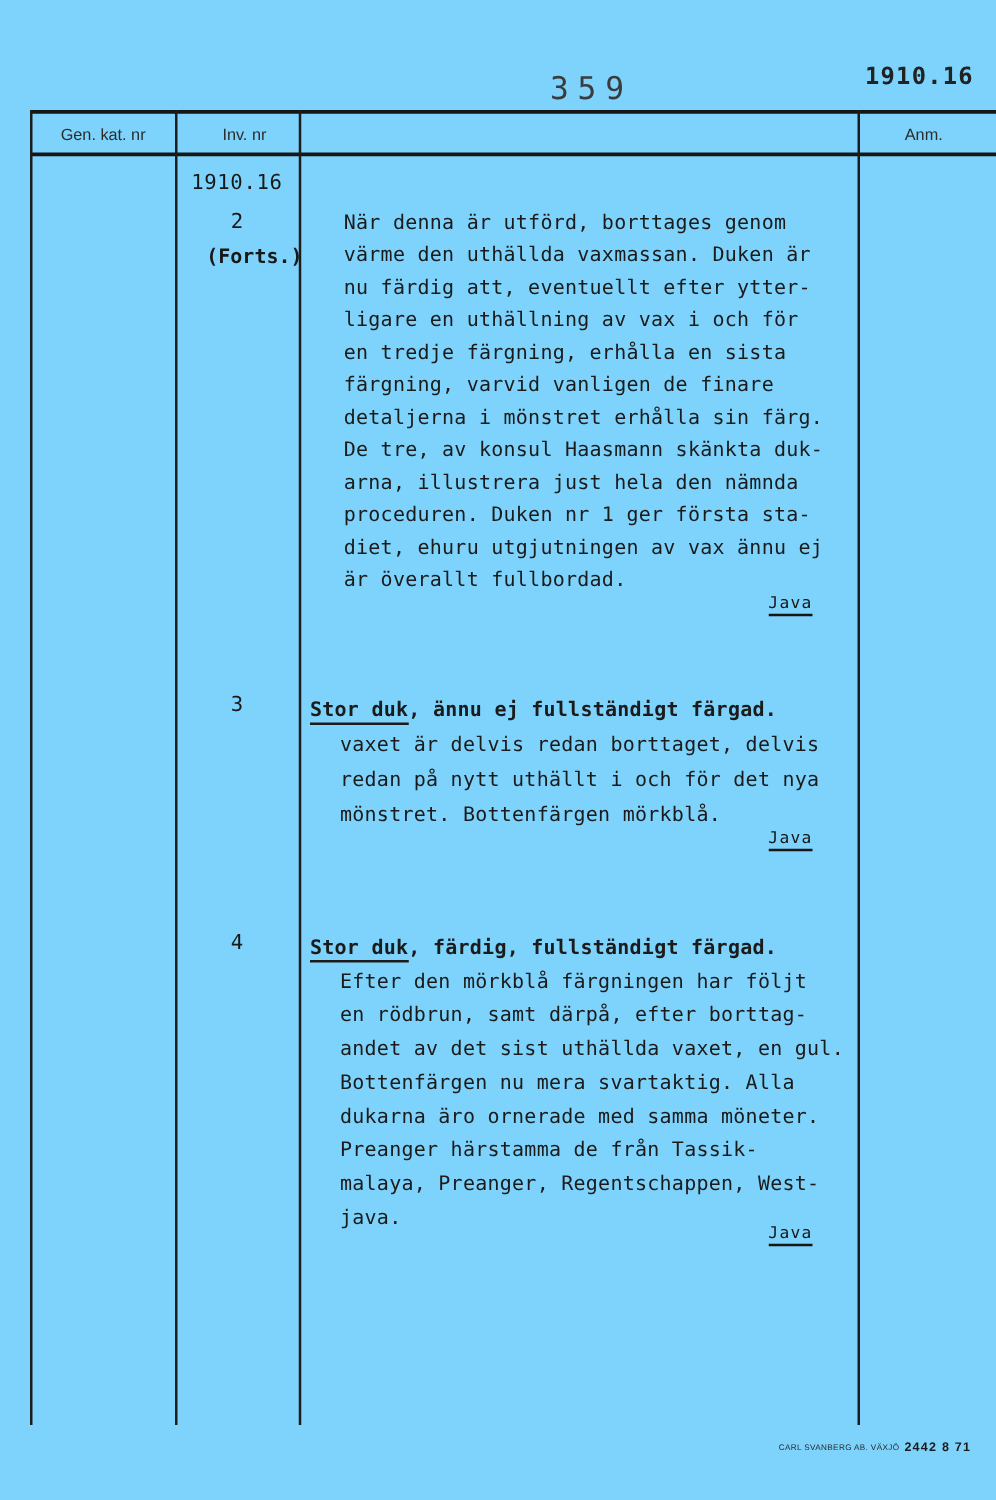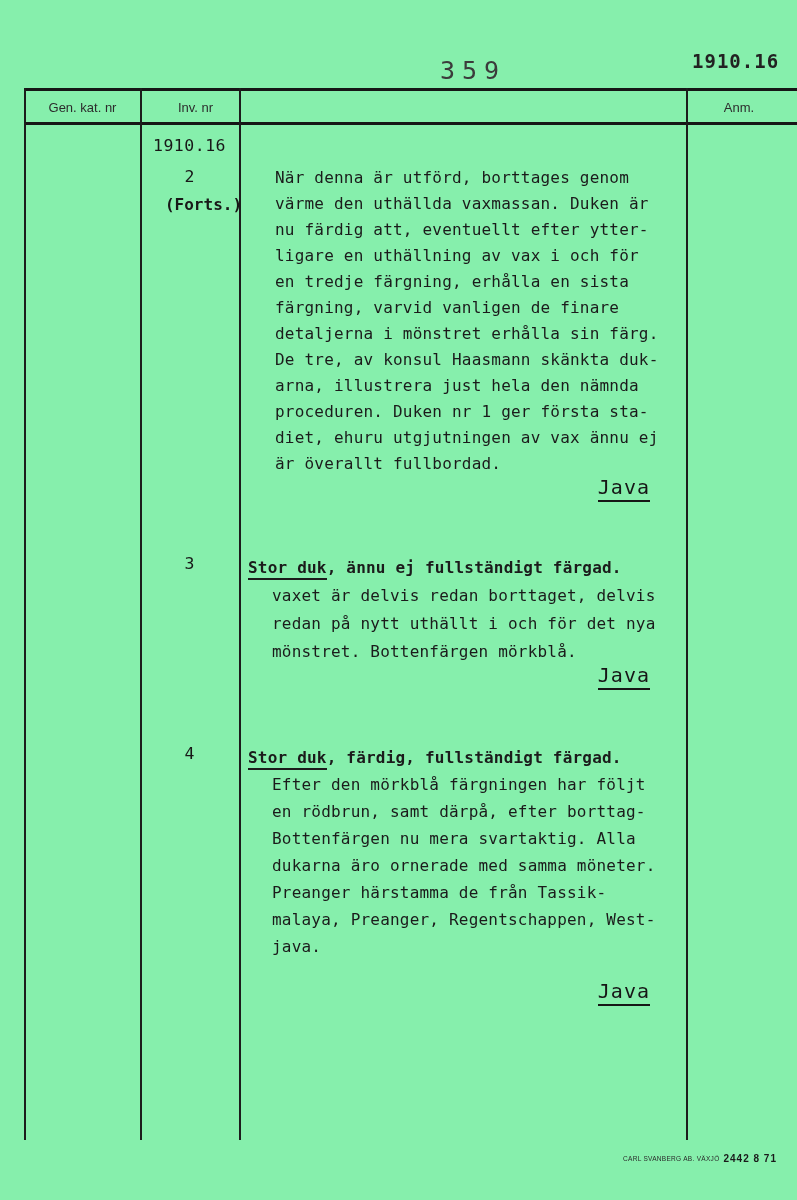--- a/index.html
+++ b/index.html
@@ -1,21 +1,21 @@
 <!DOCTYPE html>
 <html><head>
 <meta charset="utf-8">
 <style>
   * { margin:0; padding:0; box-sizing:border-box; }
   html,body { background:#ffffff; }
   #page {
     position:relative;
     width:797px; height:1200px;
     margin:0 auto;
-    background:#86efac;
+    background:#7dd3fc;
     overflow:hidden;
     font-family:"DejaVu Sans Mono", monospace;
     color:#1e1e1e;
   }
   
   .page-number {
     position:absolute; left:440px; top:56px;
     font-size:25px; letter-spacing:7px; color:#3b3b3b;
   }
   .corner-ref {
@@ -53,21 +53,21 @@
   .entry-2 .tline { line-height:26px; height:26px; white-space:nowrap; }
   .entry-3 { left:248px; top:554px; width:438px; }
   .entry-3 .tline { line-height:28px; height:28px; white-space:nowrap; padding-left:24px; }
   .entry-4 { left:248px; top:744px; width:438px; }
   .entry-4 .tline { line-height:27px; height:27px; white-space:nowrap; padding-left:24px; }
   .entry-3 .tline.first, .entry-4 .tline.first { padding-left:0;font-weight:bold; }
   .u { border-bottom:2px solid #1b1b1b; padding-bottom:1px; }
   
   .origin-label {
     position:absolute; left:558px; width:92px; text-align:right;
-    font-size:20px; letter-spacing:1px; color:#161616;
+    font-size:13px; letter-spacing:1px; color:#161616;
   }
   .origin-label span { border-bottom:2px solid #161616; padding-bottom:1px; }
   .origin-1 { top:475px; }
   .origin-2 { top:663px; }
   .origin-3 { top:979px; }
   
   .imprint {
     position:absolute; right:20px; top:1153px;
     font-family:"Liberation Sans", sans-serif;
     font-size:6.5px; color:#2a2a2a; letter-spacing:.3px;
@@ -125,20 +125,21 @@
       <div class="tline">mönstret. Bottenfärgen mörkblå.</div>
     </div>
   <div class="origin-label origin-2"><span>Java</span></div>
 
   <div class="entry-body entry-4">
     <div class="tline first"><span class="u">Stor duk</span><span>, färdig, fullständigt färgad.</span></div>
   </div>
   <div class="entry-body entry-4" style="top:771px">
       <div class="tline">Efter den mörkblå färgningen har följt</div>
       <div class="tline">en rödbrun, samt därpå, efter borttag-</div>
+      <div class="tline">andet av det sist uthällda vaxet, en gul.</div>
       <div class="tline">Bottenfärgen nu mera svartaktig. Alla</div>
       <div class="tline">dukarna äro ornerade med samma möneter.</div>
       <div class="tline">Preanger härstamma de från Tassik-</div>
       <div class="tline">malaya, Preanger, Regentschappen, West-</div>
       <div class="tline">java.</div>
     </div>
   <div class="origin-label origin-3"><span>Java</span></div>
 
   <div class="imprint">
     <span>CARL SVANBERG AB. VÄXJÖ</span>

